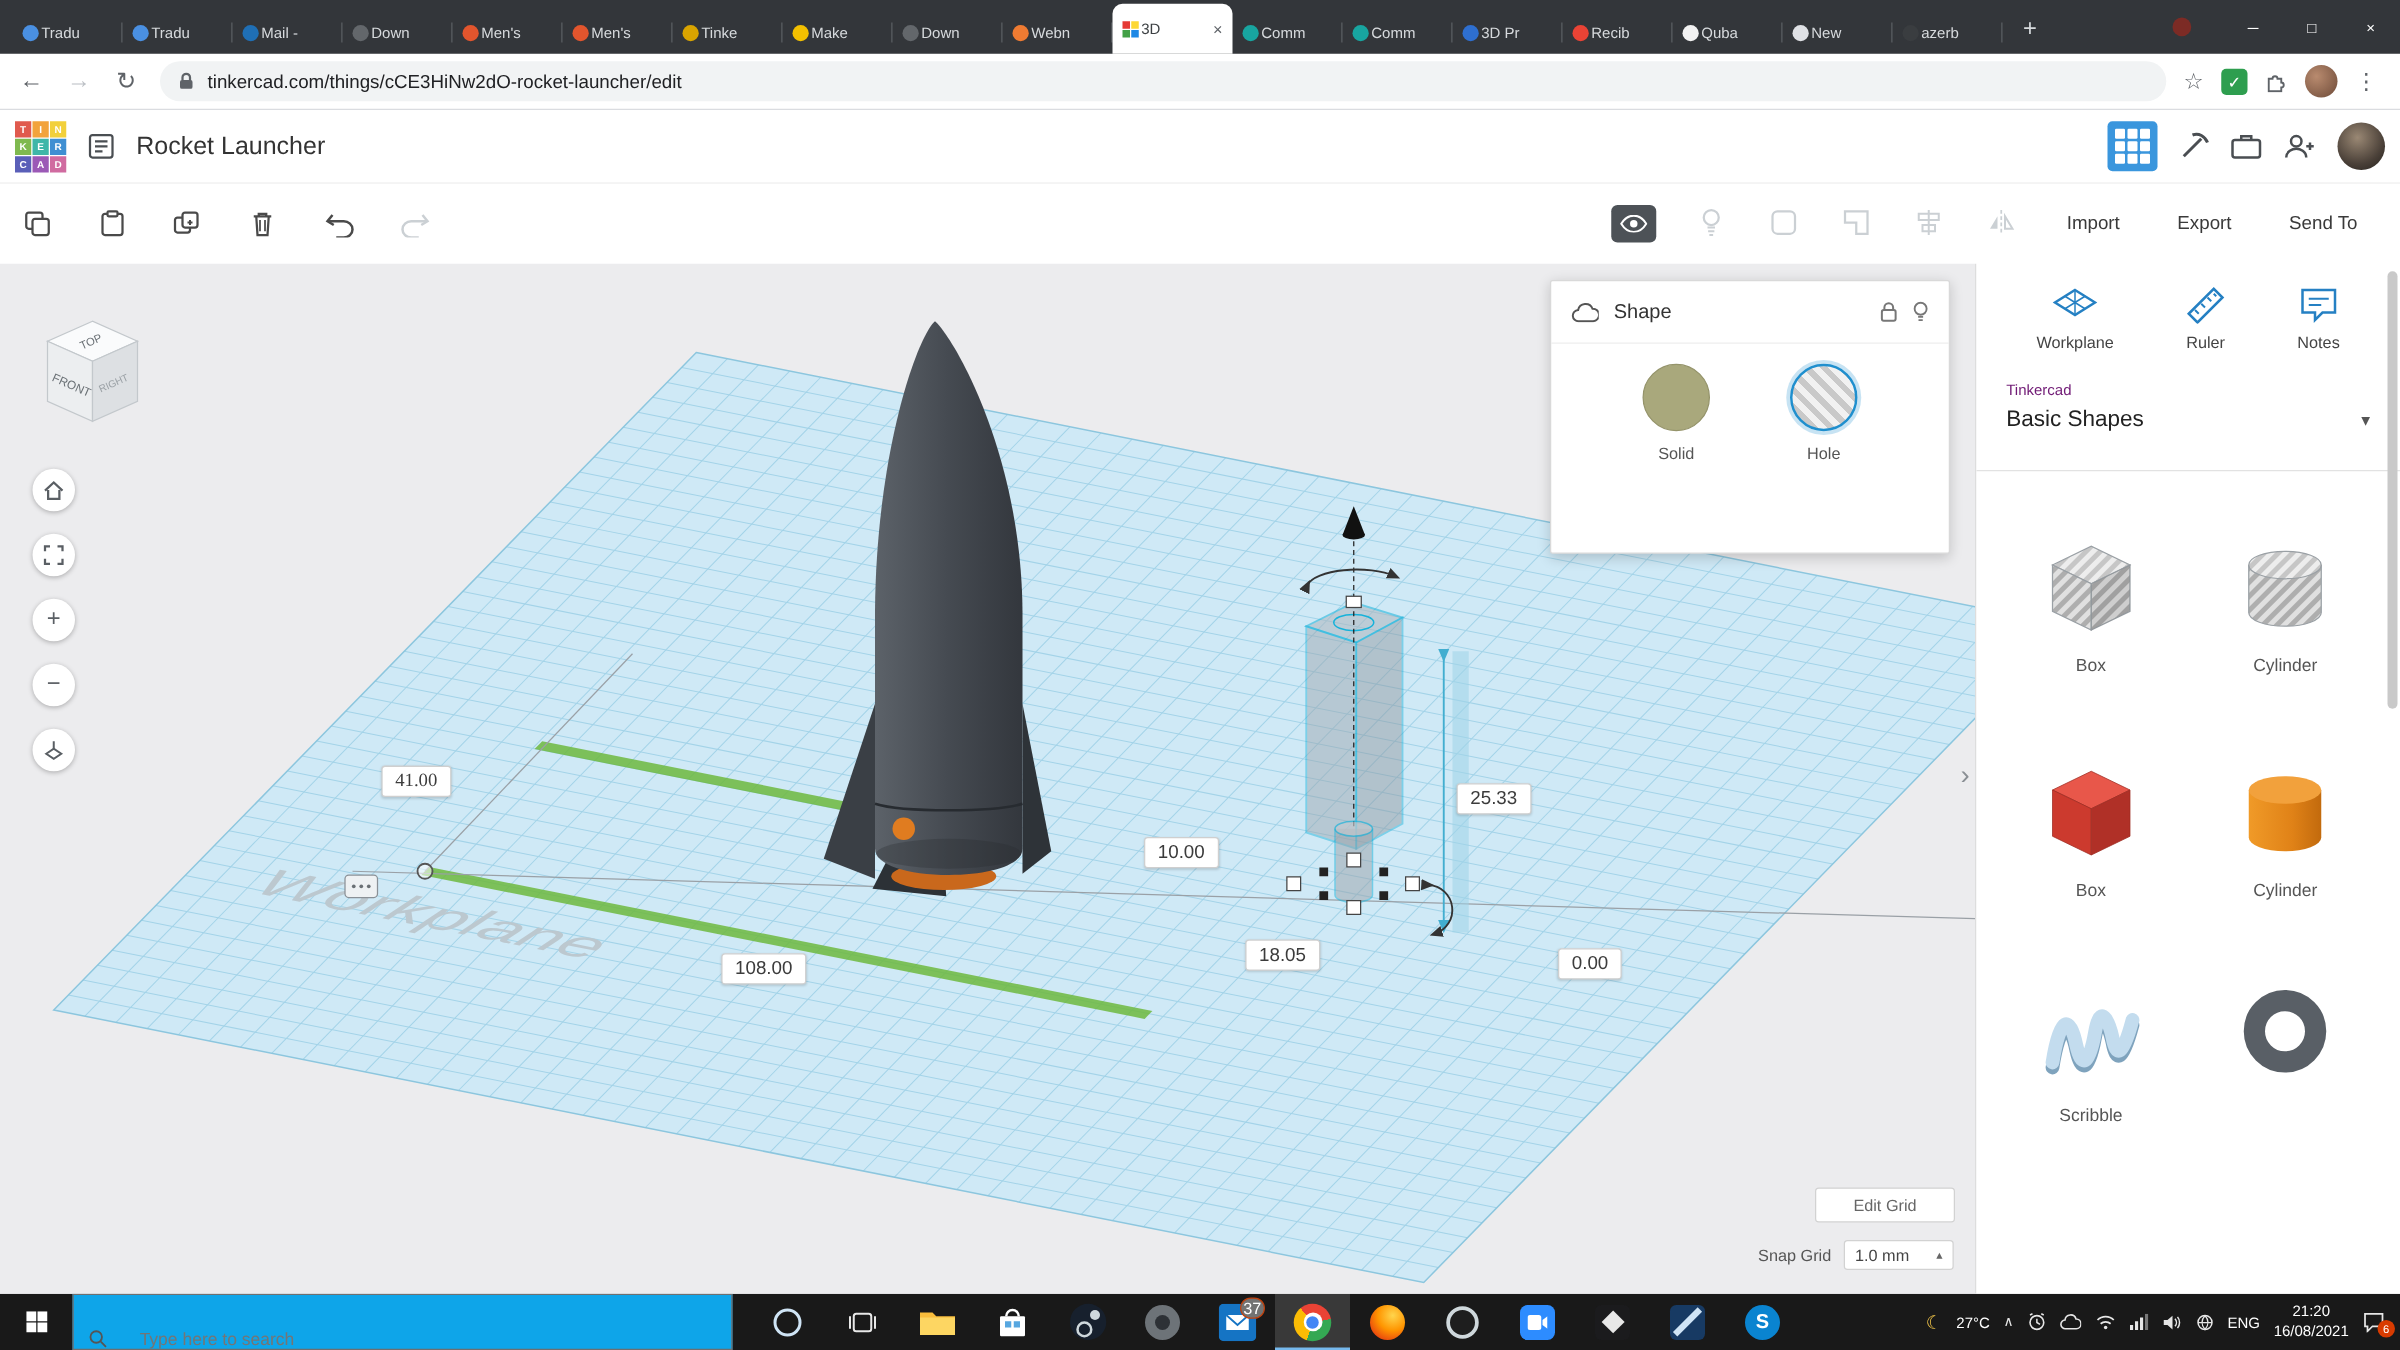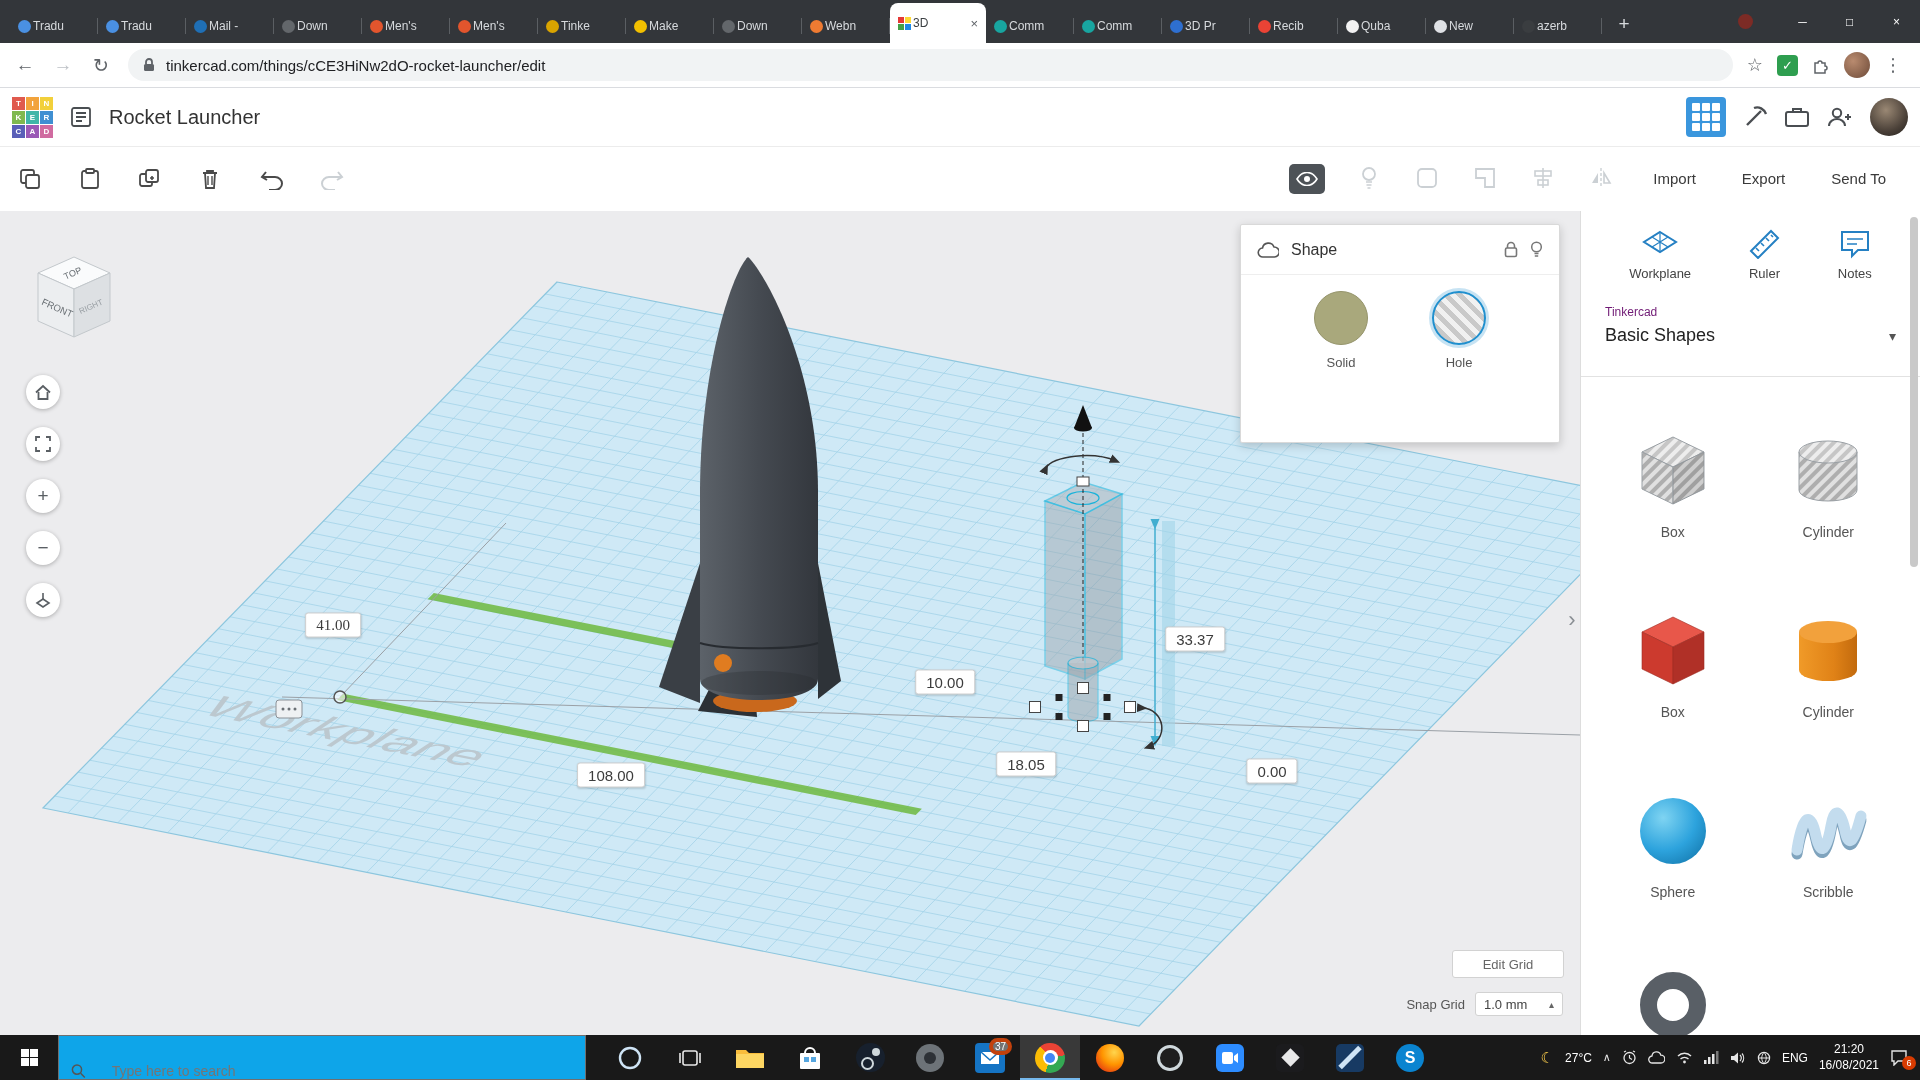--- a/index.html
+++ b/index.html
@@ -99,21 +99,21 @@
 .sb-thumb{position:absolute;top:2px;width:8px;height:350px;background:#c9c9c9;border-radius:4px}
 
 
 .taskbar{height:45px;background:#191919;display:flex;align-items:stretch;color:#fff;flex:none}
 .tb-start{width:58px;display:flex;align-items:center;justify-content:center}
 .tb-search{width:528px;background:#0ea5e9;display:flex;align-items:flex-end;gap:26px;padding:0 12px;border:1px solid #6f6f6f}
 .tb-search input{border:none;outline:none;font-size:14px;color:#333;width:100%;background:transparent;font-family:inherit}
 .tb-spacer{width:14px}
 .tb-icon{width:60px;display:flex;align-items:center;justify-content:center;position:relative}
 .tb-icon.active{background:rgba(255,255,255,.14);box-shadow:inset 0 -2px 0 #76b9ed}
-.badge{position:absolute;top:3px;right:8px;min-width:17px;height:17px;border-radius:9px;background:#737373;border:4px solid #c2410c;color:#fff;font-size:10px;display:flex;align-items:center;justify-content:center;padding:0 2px}
+.badge{position:absolute;top:3px;right:8px;min-width:17px;height:17px;border-radius:9px;background:#737373;border:1px solid #c2410c;color:#fff;font-size:13px;display:flex;align-items:center;justify-content:center;padding:0 2px}
 .chrome-ic{width:30px;height:30px;border-radius:50%;background:conic-gradient(from -40deg,#ea4335 0 33%,#34a853 33% 66%,#fbbc05 66% 100%);display:flex;align-items:center;justify-content:center}
 .chrome-ic i{width:15px;height:15px;border-radius:50%;background:#fff;display:flex;align-items:center;justify-content:center}
 .chrome-ic i b{width:10px;height:10px;border-radius:50%;background:#4286f5;display:block}
 .ff-ic{width:28px;height:28px;border-radius:50%;background:radial-gradient(circle at 65% 30%,#ffd54d,#ff9500 45%,#e8450f 80%)}
 .ec-ic{width:26px;height:26px;border-radius:50%;background:#1e1e1e;border:3px solid #cfd8dc}
 .cam-ic{width:28px;height:28px;border-radius:6px;background:#2d8cff;display:flex;align-items:center;justify-content:center}
 .dk-ic{width:28px;height:28px;border-radius:5px;background:#1b1b1d;display:flex;align-items:center;justify-content:center}
 .dk-ic i{width:13px;height:13px;background:#e8e8e8;transform:rotate(45deg);display:block}
 .vs-ic{width:28px;height:28px;border-radius:5px;background:#173a63;display:flex;align-items:center;justify-content:center;overflow:hidden}
 .vs-ic i{width:34px;height:5px;background:#cfe4f5;transform:rotate(-45deg);display:block}
@@ -601,21 +601,21 @@
               <path d="M10,8 V2" stroke="#5a5f64" stroke-width="1.6"></path>
             </svg>
         </div>
       </div>
 
       <div id="dim-layer">
           <div class="dim-label" style="left: 333px; top: 414px; font-family: Liberation Serif, serif;">41.00</div>
           <div class="dim-label" style="left: 611px; top: 564px;">108.00</div>
           <div class="dim-label" style="left: 945px; top: 471px;">10.00</div>
           <div class="dim-label" style="left: 1026px; top: 553px;">18.05</div>
-          <div class="dim-label" style="left: 1195px; top: 428px;">33.37</div>
+          <div class="dim-label" style="left: 1195px; top: 428px;">25.33</div>
           <div class="dim-label" style="left: 1272px; top: 560px;">0.00</div>
         </div>
 
       <div class="edit-grid">Edit Grid</div>
       <div class="snap-row">
         <span class="snap-label">Snap Grid</span>
         <div class="snap-select">
           <span>1.0 mm</span>
           <span class="chev">▴</span>
         </div>
@@ -714,26 +714,20 @@
         </div>
         <div class="shape-cell">
           <svg width="86" height="78" viewBox="0 0 86 78">
             <path d="M14,20 L14,58 A29,11 0 0 0 72,58 L72,20" fill="url(#orangeGrad)"></path>
             <ellipse cx="43" cy="20" rx="29" ry="11" fill="#f2a13c"></ellipse>
           </svg>
           <span class="shape-label">Cylinder</span>
         </div>
         <div class="shape-cell">
           <svg width="86" height="78" viewBox="0 0 86 78">
-            <circle cx="43" cy="39" r="33" fill="url(#sphereGrad)"></circle>
-          </svg>
-          <span class="shape-label">Sphere</span>
-        </div>
-        <div class="shape-cell">
-          <svg width="86" height="78" viewBox="0 0 86 78">
             <path d="M12,62 C18,24 26,24 31,48 C35,66 41,66 46,38 C49,20 55,20 60,42 C63,58 68,58 76,28" fill="none" stroke="#7fa3bd" stroke-width="11" stroke-linecap="round" stroke-linejoin="round"></path>
             <path d="M12,58 C18,20 26,20 31,44 C35,62 41,62 46,34 C49,16 55,16 60,38 C63,54 68,54 76,24" fill="none" stroke="#c3dcee" stroke-width="11" stroke-linecap="round" stroke-linejoin="round"></path>
           </svg>
           <span class="shape-label">Scribble</span>
         </div>
         <div class="shape-cell">
           <span class="tube-partial"></span>
         </div>
       </div>
       <div class="sb-scroll">

